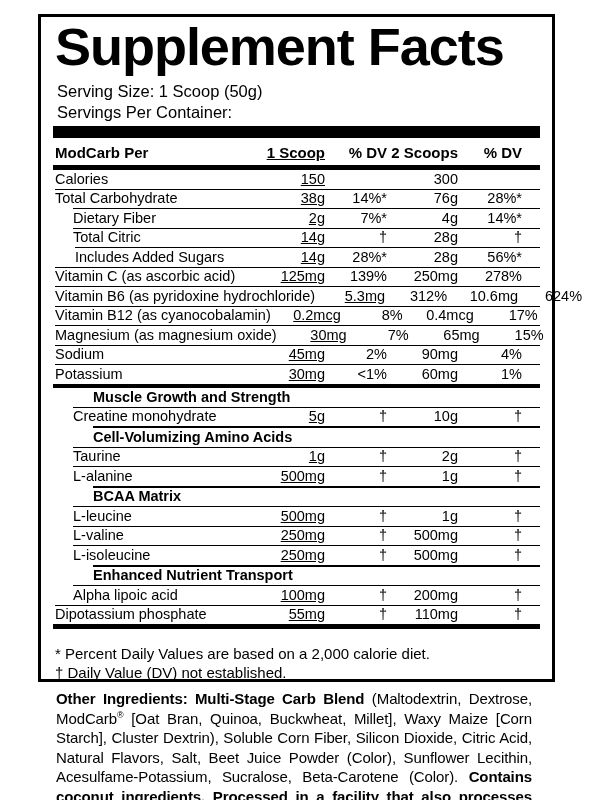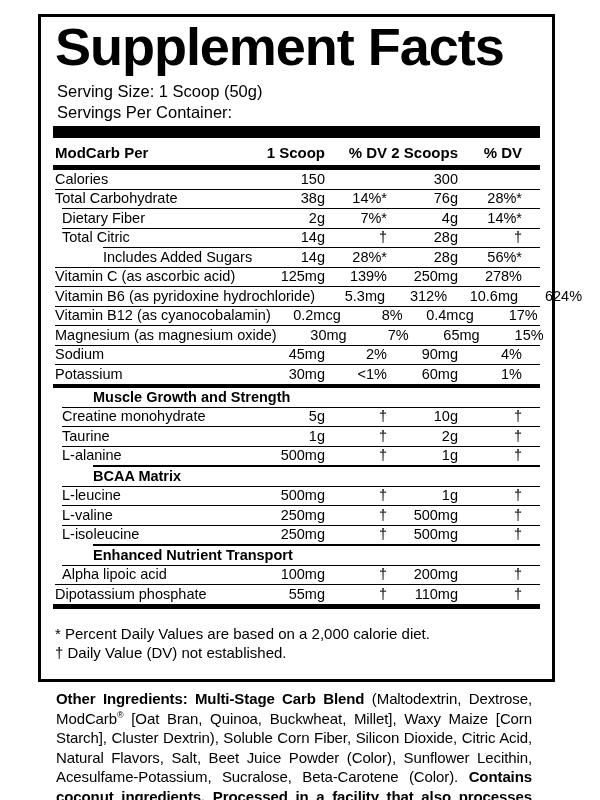--- a/index.html
+++ b/index.html
@@ -29,25 +29,25 @@
   }
   .trow{
     display:flex;align-items:baseline;font-size:14.5px;line-height:15px;
     padding:1.5px 18px 2px 0;
   }
   .trow.section{font-weight:bold;margin-left:40px;}
   .top-none{border-top:0;}
   .top-thin{border-top:1px solid #000;align-items:center;}
   .top-medium{border-top:2.5px solid #000;}
   .ind0{margin-left:2px;}
-  .ind1{margin-left:9px;}
-  .ind2{margin-left:50px;}
+  .ind1{margin-left:20px;}
+  .ind2{margin-left:22px;}
   .c{flex-shrink:0;}
   .c.label{flex:1 1 auto;text-align:left;white-space:nowrap;overflow:visible;}
-  .c.v1{width:70px;text-align:right;}
+  .c.v1{width:70px;text-align:right;text-decoration:underline;}
   .c.dv1{width:62px;text-align:right;}
   .c.v2{width:71px;text-align:right;}
   .c.dv2{width:64px;text-align:right;}
   .footnotes{padding:15px 0 0 2px;font-size:15px;line-height:19px;}
   .other-ingredients{
     position:absolute;left:56px;top:689px;width:476px;
     font-size:15px;line-height:19.5px;text-align:justify;letter-spacing:-0.1px;
   }
   .other-ingredients .b{font-weight:bold;}
   .other-ingredients sup{font-size:9px;line-height:0;}
@@ -152,20 +152,23 @@
       <div class="trow top-none ind0 section">
         <span class="c label">Muscle Growth and Strength</span>
       </div>
       <div class="trow top-thin ind1">
         <span class="c label">Creatine monohydrate</span>
         <span class="c v1">5g</span>
         <span class="c dv1">†</span>
         <span class="c v2">10g</span>
         <span class="c dv2">†</span>
       </div>
+      <div class="trow top-medium ind0 section">
+        <span class="c label">Cell-Volumizing Amino Acids</span>
+      </div>
       <div class="trow top-thin ind1">
         <span class="c label">Taurine</span>
         <span class="c v1">1g</span>
         <span class="c dv1">†</span>
         <span class="c v2">2g</span>
         <span class="c dv2">†</span>
       </div>
       <div class="trow top-thin ind1">
         <span class="c label">L-alanine</span>
         <span class="c v1">500mg</span>

